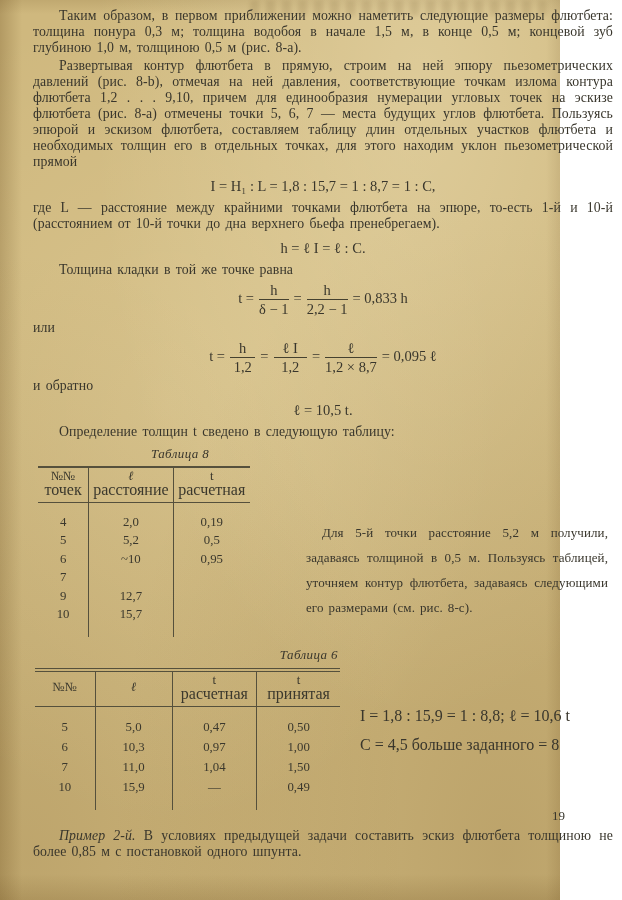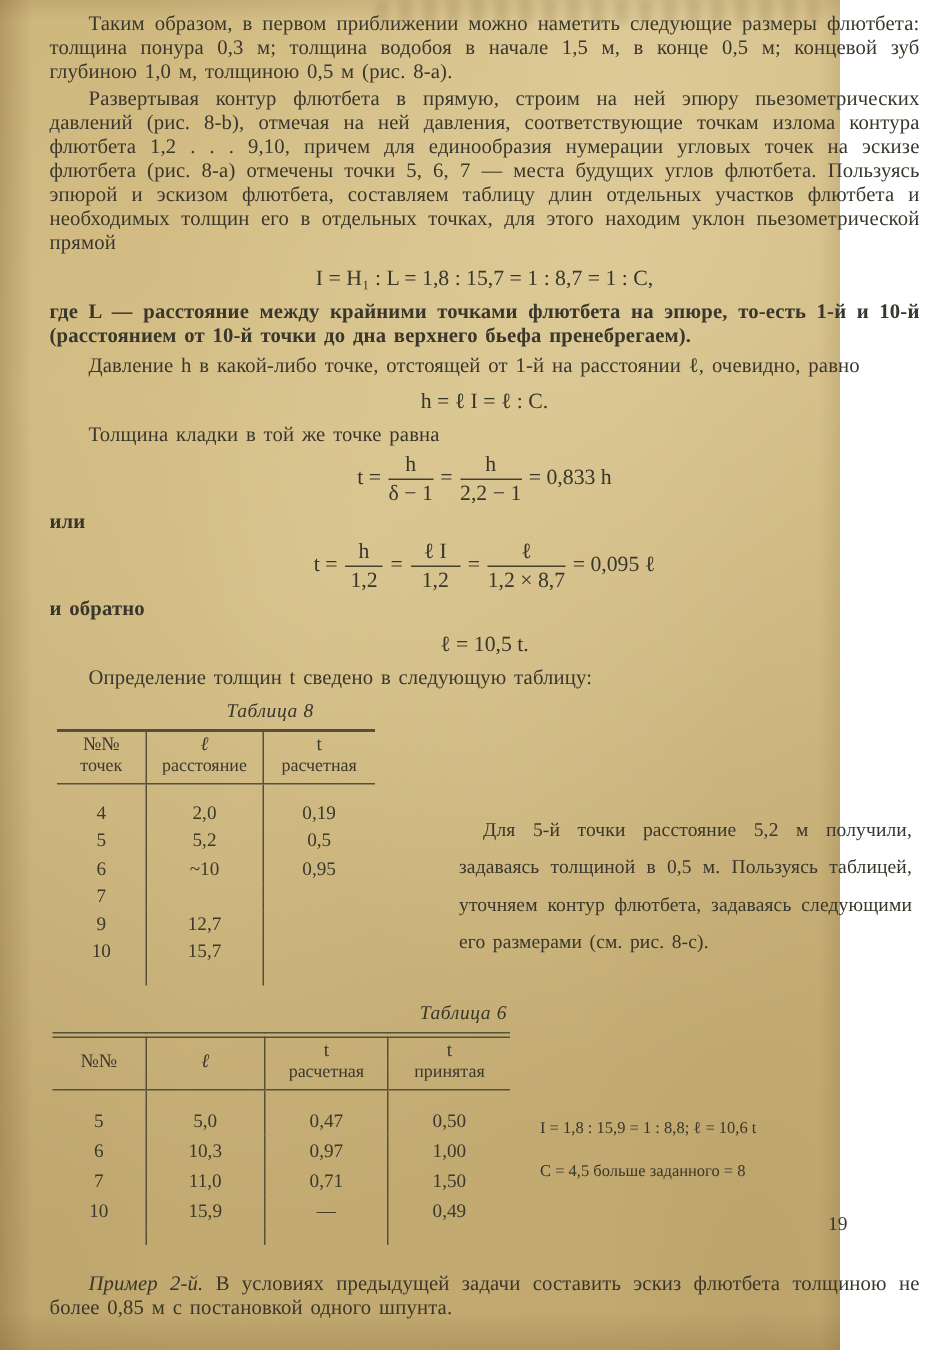--- a/index.html
+++ b/index.html
@@ -21,21 +21,21 @@
   }
   .bleed{
     position:absolute;top:0;right:10px;width:300px;height:16px;
     background:repeating-linear-gradient(90deg, rgba(95,70,30,0.28) 0 9px, rgba(95,70,30,0) 9px 16px);
     filter:blur(2px);opacity:.45;border-radius:4px;
   }
   .content{position:absolute;left:33px;top:8px;width:580px;}
   p{margin:0;font-size:13.8px;line-height:16px;text-align:justify;
     word-spacing:1.6px;letter-spacing:0.1px;}
   .ind{text-indent:26px;}
-  .noind{text-indent:0;font-weight:bold;}
+  .noind{text-indent:0;}
   .mt2{margin-top:2px;}.mt4{margin-top:4px;}
   .feq{text-align:center;font-size:14.5px;margin:7px 0 5px;line-height:18px;}
   .fraceq{margin:4px 0 3px;}
   .frac{display:inline-block;vertical-align:middle;text-align:center;margin:0 5px;line-height:16px;}
   .fn{display:block;border-bottom:1px solid #45412f;padding:0 9px 1px;}
   .fd{display:block;padding-top:1px;}
   .i{font-style:italic;}
   
   .tcap{font-style:italic;font-size:13px;letter-spacing:0.4px;}
   .t5cap{margin:6px 0 4px 118px;}
@@ -46,47 +46,46 @@
   .tbl th+th,.tbl td+td{border-left:1px solid #55503c;}
   .tbl thead th{border-bottom:1.5px solid #55503c;padding-bottom:5px;line-height:14px;}
   .tbl{border-top:2px solid #55503c;}
   .t6{border-top:4px double #55503c;}
   .tbl tbody tr:first-child td{padding-top:11px;}
   .t5 td{height:16.5px;}
   .t6 td{height:18px;}
   .t5{width:212px;margin-left:5px;}
   .t6{width:305px;margin-left:2px;}
   .extrow td{height:11px;}
-  .hsub{font-size:12px;}
+  .hsub{font-size:16px;}
   .row5{display:flex;align-items:flex-start;}
   .side5{width:302px;margin-left:56px;margin-top:54px;
          font-size:13px;line-height:25px;text-align:justify;text-indent:16px;}
   .row6{display:flex;align-items:flex-start;}
-  .side6{margin-left:20px;margin-top:56px;font-size:11px;line-height:16px;}
+  .side6{margin-left:20px;margin-top:40px;font-size:16px;line-height:16px;}
   .side6 div{margin-bottom:13px;white-space:nowrap;}
   .example{margin-top:18px;}
   .pagenum{position:absolute;left:552px;top:808px;font-size:13px;}
 </style>
 </head>
 <body>
 
 <div class="page">
   <div class="bleed"></div>
 
   <div class="content">
 
     <p class="ind">Таким образом, в первом приближении можно наметить следующие размеры флютбета: толщина понура 0,3 м; толщина водобоя в начале 1,5 м, в конце 0,5 м; концевой зуб глубиною 1,0 м, толщиною 0,5 м (рис. 8-а).</p>
 
     <p class="ind mt2">Развертывая контур флютбета в прямую, строим на ней эпюру пьезометрических давлений (рис. 8-b), отмечая на ней давления, соответствующие точкам излома контура флютбета 1,2 . . . 9,10, причем для единообразия нумерации угловых точек на эскизе флютбета (рис. 8-а) отмечены точки 5, 6, 7 — места будущих углов флютбета. Пользуясь эпюрой и эскизом флютбета, составляем таблицу длин отдельных участков флютбета и необходимых толщин его в отдельных точках, для этого находим уклон пьезометрической прямой</p>
 
     <div class="feq">I = H₁ : L = 1,8 : 15,7 = 1 : 8,7 = 1 : C,</div>
 
     <p class="noind mt2">где L — расстояние между крайними точками флютбета на эпюре, то-есть 1-й и 10-й (расстоянием от 10-й точки до дна верхнего бьефа пренебрегаем).</p>
 
-    <p class="ind mt4">Давление h в какой-либо точке, отстоящей от 1-й на расстоянии ℓ, очевидно, равно</p>
 
     <div class="feq">h = ℓ I = ℓ : C.</div>
 
     <p class="ind mt2">Толщина кладки в той же точке равна</p>
 
     <div class="feq fraceq">
       <span>t =</span><span class="frac"><span class="fn">h</span><span class="fd">δ − 1</span></span><span>=</span><span class="frac"><span class="fn">h</span><span class="fd">2,2 − 1</span></span><span>= 0,833 h</span>
     </div>
 
     <p class="noind">или</p>
@@ -193,21 +192,21 @@
             </tr>
           <tr>
               <td>6</td>
               <td>10,3</td>
               <td>0,97</td>
               <td>1,00</td>
             </tr>
           <tr>
               <td>7</td>
               <td>11,0</td>
-              <td>0,71</td>
+              <td>1,04</td>
               <td>1,50</td>
             </tr>
           <tr>
               <td>10</td>
               <td>15,9</td>
               <td>—</td>
               <td>0,49</td>
             </tr>
           <tr class="extrow">
               <td></td>

